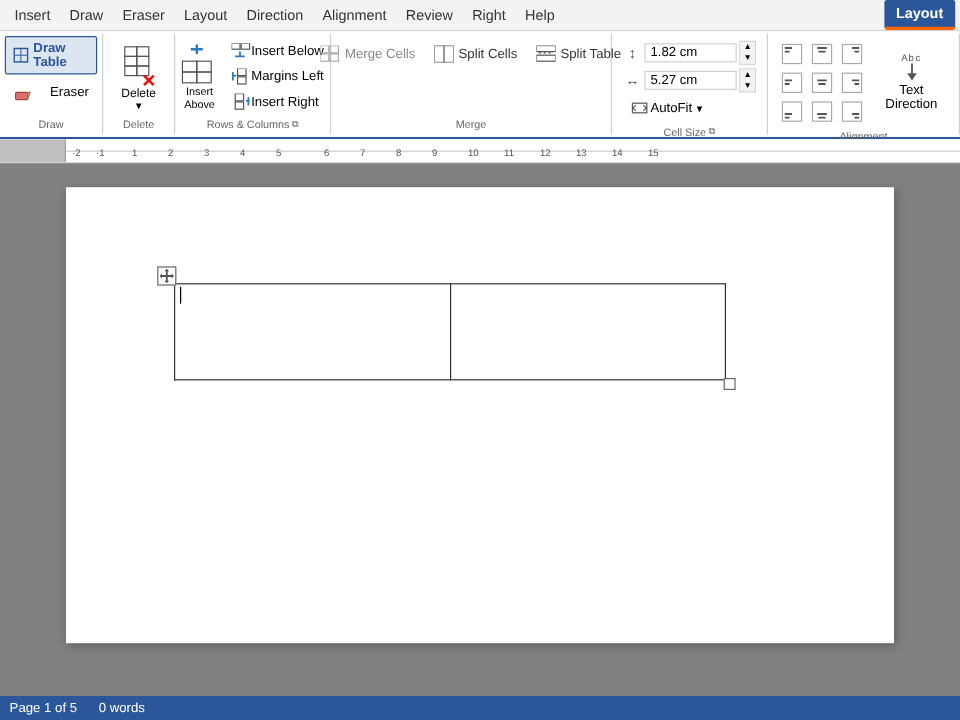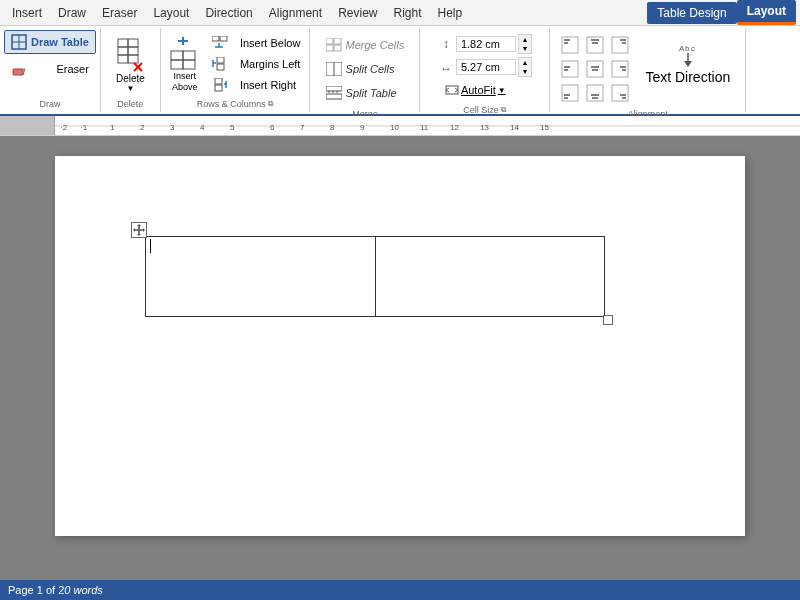--- a/index.html
+++ b/index.html
@@ -125,21 +125,21 @@
       font-size: 10px;
     }
     .insert-small-btns {
       display: flex;
       flex-direction: column;
       gap: 1px;
     }
     .insert-small-btn {
       display: flex;
       align-items: center;
-      gap: 12px;
+      gap: 0;
       padding: 2px 4px;
       cursor: pointer;
       border: 1px solid transparent;
       border-radius: 2px;
       font-size: 11px;
       white-space: nowrap;
     }
     .merge-btn {
       display: flex;
       align-items: center;
@@ -156,21 +156,21 @@
     .size-input-row {
       display: flex;
       align-items: center;
       gap: 2px;
     }
     .size-icon { font-size: 12px; color: #555; width: 16px; text-align: center; }
     .size-input {
       border: 1px solid #d0d0d0;
       padding: 1px 4px;
       font-size: 11px;
-      width: 60px;
+      width: 77px;
       outline: none;
     }
     .size-spinner {
       display: flex;
       flex-direction: column;
       border: 1px solid #d0d0d0;
       width: 14px;
     }
     .spin-btn {
       font-size: 7px;
@@ -183,21 +183,20 @@
       height: 9px;
     }
     .autofit-btn {
       display: flex;
       align-items: center;
       gap: 2px;
       padding: 2px 6px;
       cursor: pointer;
       border: 1px solid transparent;
       font-size: 11px;
-      text-decoration: underline;
     }
     .align-row {
       display: flex;
       gap: 1px;
     }
     .align-btn {
       width: 24px;
       height: 22px;
       display: flex;
       align-items: center;
@@ -347,21 +346,20 @@
     <div class="menu-item">Insert</div>
     <div class="menu-item">Draw</div>
     <div class="menu-item">Eraser</div>
     <div class="menu-item">Layout</div>
     <div class="menu-item">Direction</div>
     <div class="menu-item">Alignment</div>
     <div class="menu-item">Review</div>
     <div class="menu-item">Right</div>
     <div class="menu-item">Help</div>
     <div style="flex:1;"></div>
-    <div class="menu-item tab-table-design">Table Design</div>
     <div class="menu-item tab-layout">Layout</div>
   </div>
 
   <div class="ribbon">
     <div class="ribbon-content">
 
       <div class="ribbon-group draw-group">
         <div class="ribbon-group-content">
           <div style="display:flex; flex-direction:column; gap:3px;">
             <div class="btn-draw-table">
@@ -455,21 +453,21 @@
             </div>
           </div>
         </div>
         <div class="ribbon-group-label">
           <span class="group-label-text">Rows &amp; Columns</span>
           <span class="expand-icon">⧉</span>
         </div>
       </div>
 
       <div class="ribbon-group" style="min-width:110px;">
-        <div class="ribbon-group-content" style="flex-direction:column; align-items:flex-start; padding:4px 2px; gap:2px;font-style:italic;">
+        <div class="ribbon-group-content" style="flex-direction:row; align-items:flex-start; padding:4px 2px; gap:2px;">
           <div class="merge-btn">
             <svg width="16" height="14" viewBox="0 0 16 14">
               <rect x="0" y="0" width="7" height="6" fill="none" stroke="#aaa" stroke-width="1"></rect>
               <rect x="8" y="0" width="7" height="6" fill="none" stroke="#aaa" stroke-width="1"></rect>
               <rect x="0" y="7" width="7" height="6" fill="none" stroke="#aaa" stroke-width="1"></rect>
               <rect x="8" y="7" width="7" height="6" fill="none" stroke="#aaa" stroke-width="1"></rect>
             </svg>
             <span>Merge Cells</span>
           </div>
           <div class="merge-btn enabled">
@@ -606,21 +604,21 @@
 
           <div style="display:flex; flex-direction:column; gap:2px; margin-left:4px;">
             <div class="text-dir-btn">
               <svg width="22" height="30" viewBox="0 0 22 30">
                 <text x="2" y="12" font-size="8" fill="#555">A</text>
                 <text x="8" y="12" font-size="8" fill="#555">b</text>
                 <text x="14" y="12" font-size="8" fill="#555">c</text>
                 <line x1="11" y1="14" x2="11" y2="26" stroke="#555" stroke-width="1.5"></line>
                 <polygon points="7,22 11,28 15,22" fill="#555"></polygon>
               </svg>
-              <span style="font-size:14px; text-align:center;">Text Direction</span>
+              <span style="font-size:11px; text-align:center;">Text Direction</span>
             </div>
           </div>
         </div>
         <div class="ribbon-group-label">
           <span class="group-label-text">Alignment</span>
         </div>
       </div>
 
     </div>
   </div>
@@ -677,22 +675,22 @@
           </tr>
         </tbody>
           </table>
         
         <div class="table-resize-handle"></div>
       </div>
     </div>
   </div>
 
   <div class="status-bar">
-    <span>Page 1 of 2</span>
-    <span style="margin-left:0;font-style:italic;">0 words</span>
+    <span>Page 1 of 5</span>
+    <span style="margin-left:18px;">0 words</span>
   </div>
 
 </div>
 
 <style>
 @keyframes blink {
   0%, 100% { opacity: 1; }
   50% { opacity: 0; }
 }
 </style>

